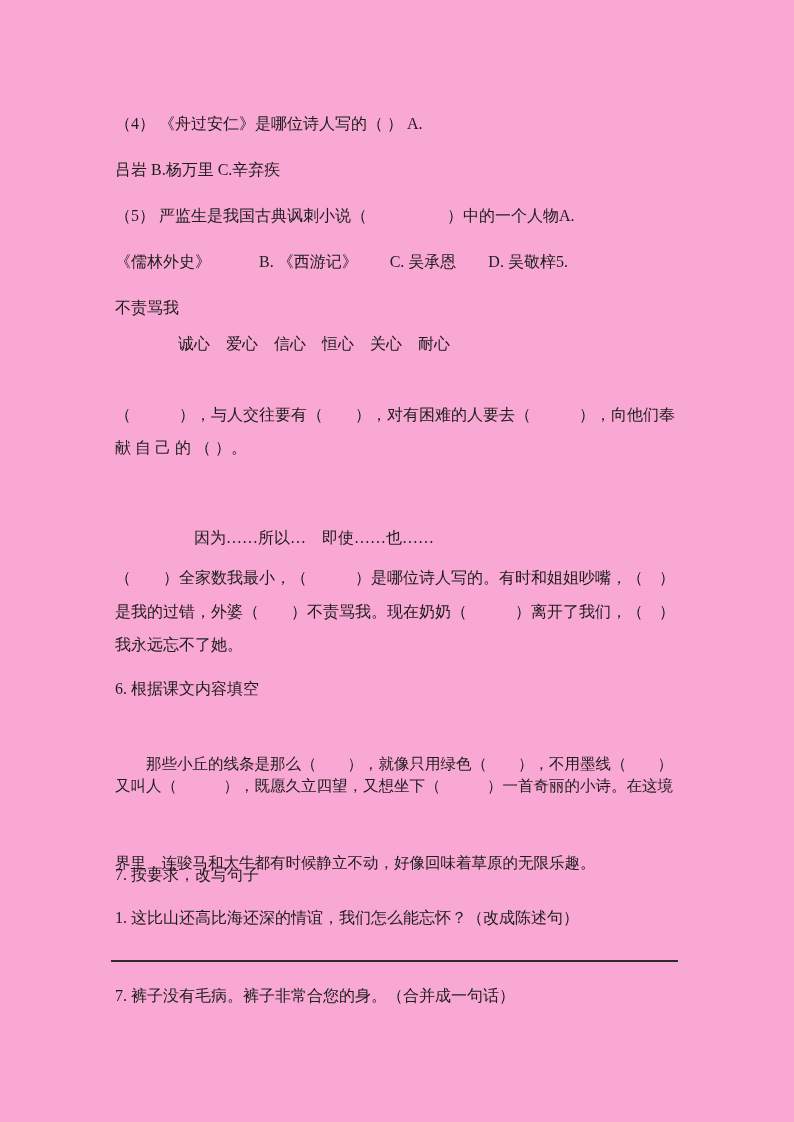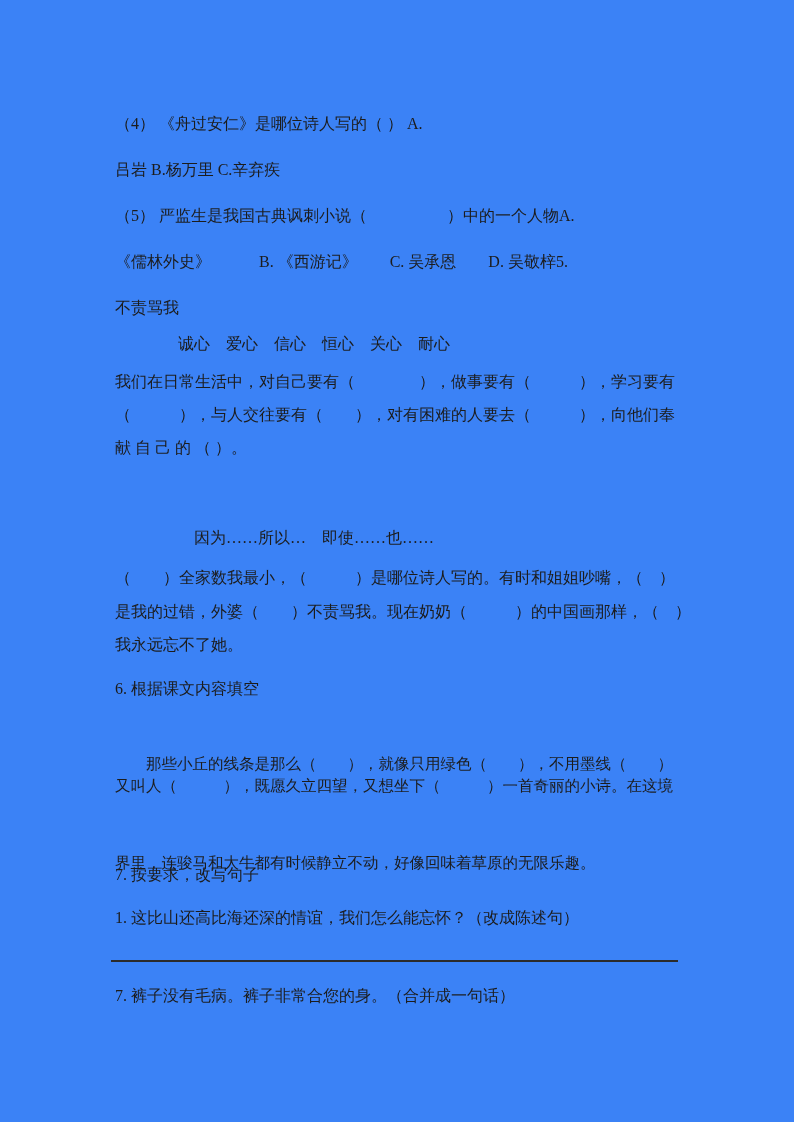--- a/index.html
+++ b/index.html
@@ -4,21 +4,21 @@
 <style>
   html, body {
     margin: 0;
     padding: 0;
     background: #ffffff;
   }
   .page {
     position: relative;
     width: 794px;
     height: 1122px;
-    background: #3b82f6;
+    background: #f9a8d4;
     overflow: hidden;
     font-family: "Liberation Serif", "DejaVu Serif", serif;
     color: #1c1c1c;
   }
   .line {
     position: absolute;
     left: 115px;
     white-space: pre;
     font-size: 16px;
     line-height: 21px;
@@ -48,28 +48,27 @@
 
   <div class="line" style="top:113px">（4） 《舟过安仁》是哪位诗人写的（ ） A.</div>
   <div class="line" style="top:159px">吕岩 B.杨万里 C.辛弃疾</div>
 
   <div class="line" style="top:205px">（5） 严监生是我国古典讽刺小说（　　　　　）中的一个人物A.</div>
   <div class="line" style="top:251px">《儒林外史》　　　B. 《西游记》　　C. 吴承恩　　D. 吴敬梓5.</div>
 
   <div class="line" style="top:297px">不责骂我</div>
   <div class="line center" style="top:333px">诚心　爱心　信心　恒心　关心　耐心</div>
 
-  <div class="line" style="top:371px">我们在日常生活中，对自己要有（　　　　），做事要有（　　　），学习要有</div>
   <div class="line" style="top:404px">（　　　），与人交往要有（　　），对有困难的人要去（　　　），向他们奉</div>
   <div class="line" style="top:437px">献 自 己 的 （ ）。</div>
 
   <div class="line center" style="top:527px">因为……所以…　即使……也……</div>
 
   <div class="line" style="top:567px">（　　）全家数我最小，（　　　）是哪位诗人写的。有时和姐姐吵嘴，（　）</div>
-  <div class="line" style="top:601px">是我的过错，外婆（　　）不责骂我。现在奶奶（　　　）的中国画那样，（　）</div>
+  <div class="line" style="top:601px">是我的过错，外婆（　　）不责骂我。现在奶奶（　　　）离开了我们，（　）</div>
   <div class="line" style="top:634px">我永远忘不了她。</div>
 
   <div class="line" style="top:678px">6. 根据课文内容填空</div>
   <div class="line kai" style="top:721px">　　那些小丘的线条是那么（　　），就像只用绿色（　　），不用墨线（　　）</div>
   <div class="line kai" style="top:743px">又叫人（　　　），既愿久立四望，又想坐下（　　　）一首奇丽的小诗。在这境</div>
   <div class="line kai" style="top:820px">界里，连骏马和大牛都有时候静立不动，好像回味着草原的无限乐趣。</div>
 
   <div class="line" style="top:864px">7. 按要求，改写句子</div>
   <div class="line" style="top:907px">1. 这比山还高比海还深的情谊，我们怎么能忘怀？（改成陈述句）</div>
 

